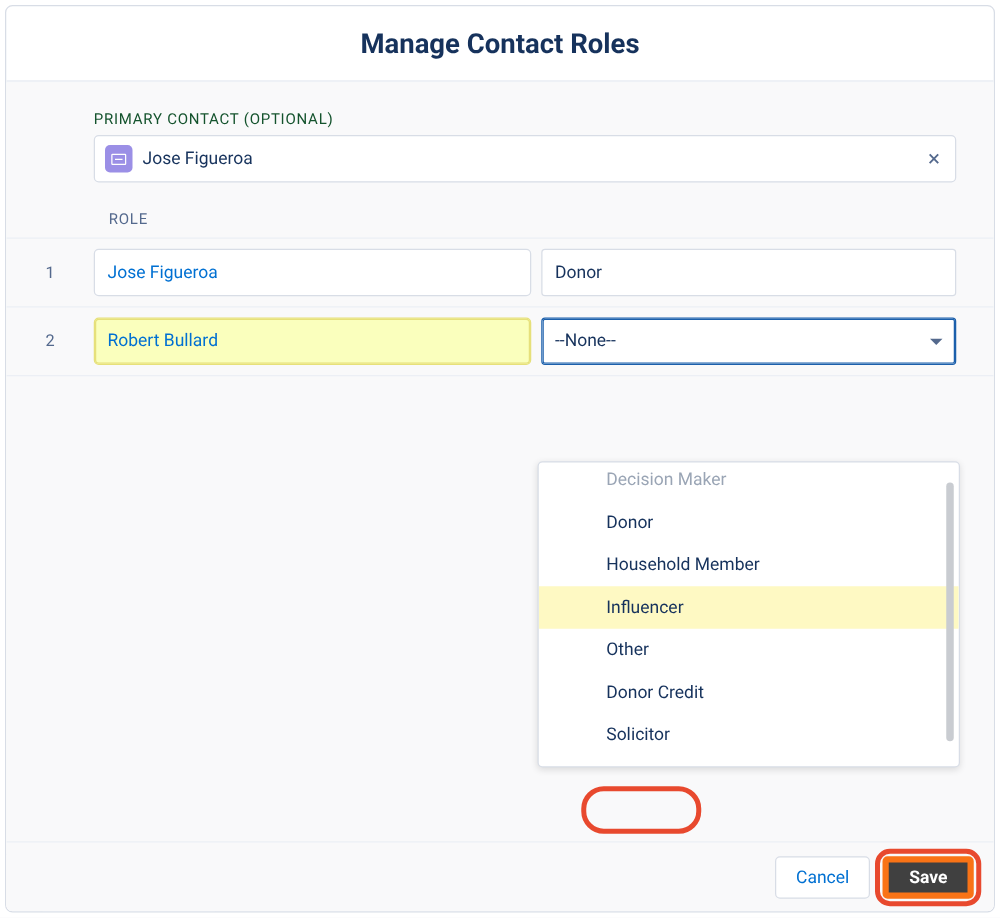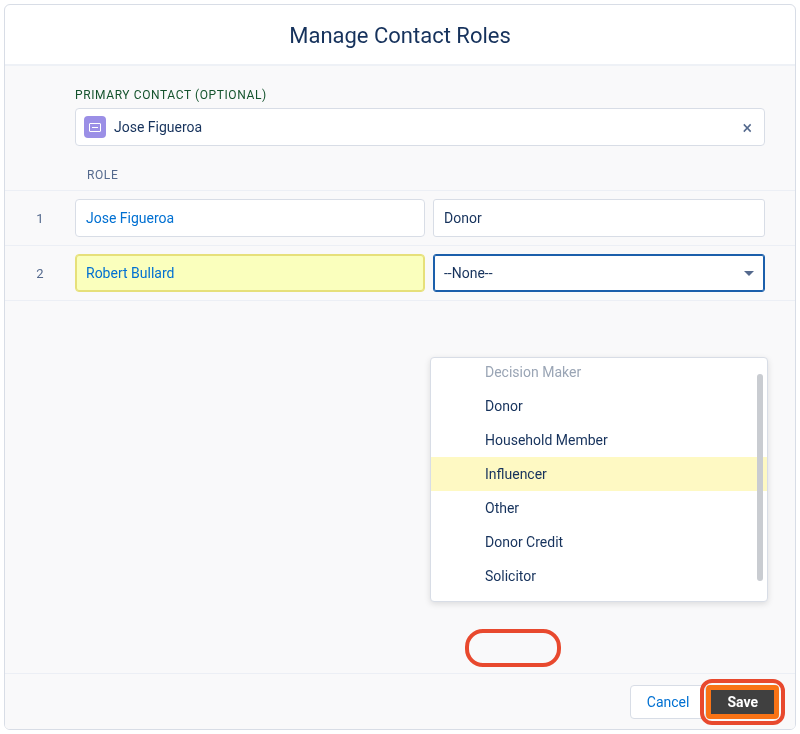--- a/index.html
+++ b/index.html
@@ -21,21 +21,21 @@
     background: #fff;
     display: flex;
     flex-direction: column;
     overflow: hidden;
   }
   .modal-header {
     text-align: center;
     padding: 18px 0 16px 0;
     border-bottom: 2px solid #eef1f6;
   }
-  .modal-title { font-size: 22px; font-weight: 400; color: #16325c; }
+  .modal-title { font-size: 22px; font-weight: 700; color: #16325c; }
 
   .body-area { flex: 1; background: #f9f9fa; overflow: hidden; position: relative; }
 
   .pc-label { font-size: 12px; letter-spacing: 0.6px; color: #14532d; padding: 22px 0 6px 70px; }
   .pc-input-wrap { padding: 0 30px 16px 70px; }
   .pc-input {
     display: flex; align-items: center;
     background: #fff; border: 1px solid #d8dde6; border-radius: 4px;
     height: 38px; padding: 0 8px;
   }
@@ -85,21 +85,21 @@
     padding: 0 10px; font-size: 14px; color: #16325c;
   }
   .role-select.open { border-color: #1b5fab; box-shadow: inset 0 0 0 1px #1b5fab; }
   .chev-down {
     width: 0; height: 0; border-left: 5px solid transparent; border-right: 5px solid transparent;
     border-top: 5px solid #54698d;
   }
 
   .dropdown {
     position: absolute;
-    left: 425px; right: 27px; top: 291px;
+    left: 425px; right: 27px; top: 303px;
     background: #fff; border: 1px solid #d8dde6; border-radius: 4px;
     box-shadow: 0 2px 6px rgba(0,0,0,0.12);
     padding: 4px 0 8px 0;
   }
   .dropdown-scroll { max-height: 298px; overflow: hidden; position: relative; }
   .dd-item {
     padding: 9px 18px 9px 54px; font-size: 14px; color: #16325c; cursor: pointer;
     position: relative;
   }
   .dd-item.cut { color: #9aa5b5; padding-top:2px; padding-bottom:9px; }
@@ -124,21 +124,21 @@
   .add-row-btn {
     display: inline-flex; align-items: center;
     height: 34px; padding: 0 14px;
     background: #fff; border: 1px solid #d8dde6; border-radius: 4px;
     font-size: 14px; color: #0070d2; cursor: pointer;
   }
 
   .footer-actions {
     position: absolute; left: 0; right: 0; bottom: 0;
     height: 56px; display: flex; align-items: center; justify-content: flex-end;
-    padding-right: 16px;
+    gap: 10px; padding-right: 16px;
     border-top: 1px solid #eceff5; background: #f9f9fa;
   }
   .btn {
     height: 34px; padding: 0 16px; border-radius: 4px; font-size: 14px;
     display: inline-flex; align-items: center; cursor: pointer;
   }
   .btn-neutral { background: #fff; border: 1px solid #d8dde6; color: #0070d2; }
   .btn-brand { background: #404040; border: 5px solid #f97316; color: #fff; font-weight: 700; }
 </style>
 </head>

